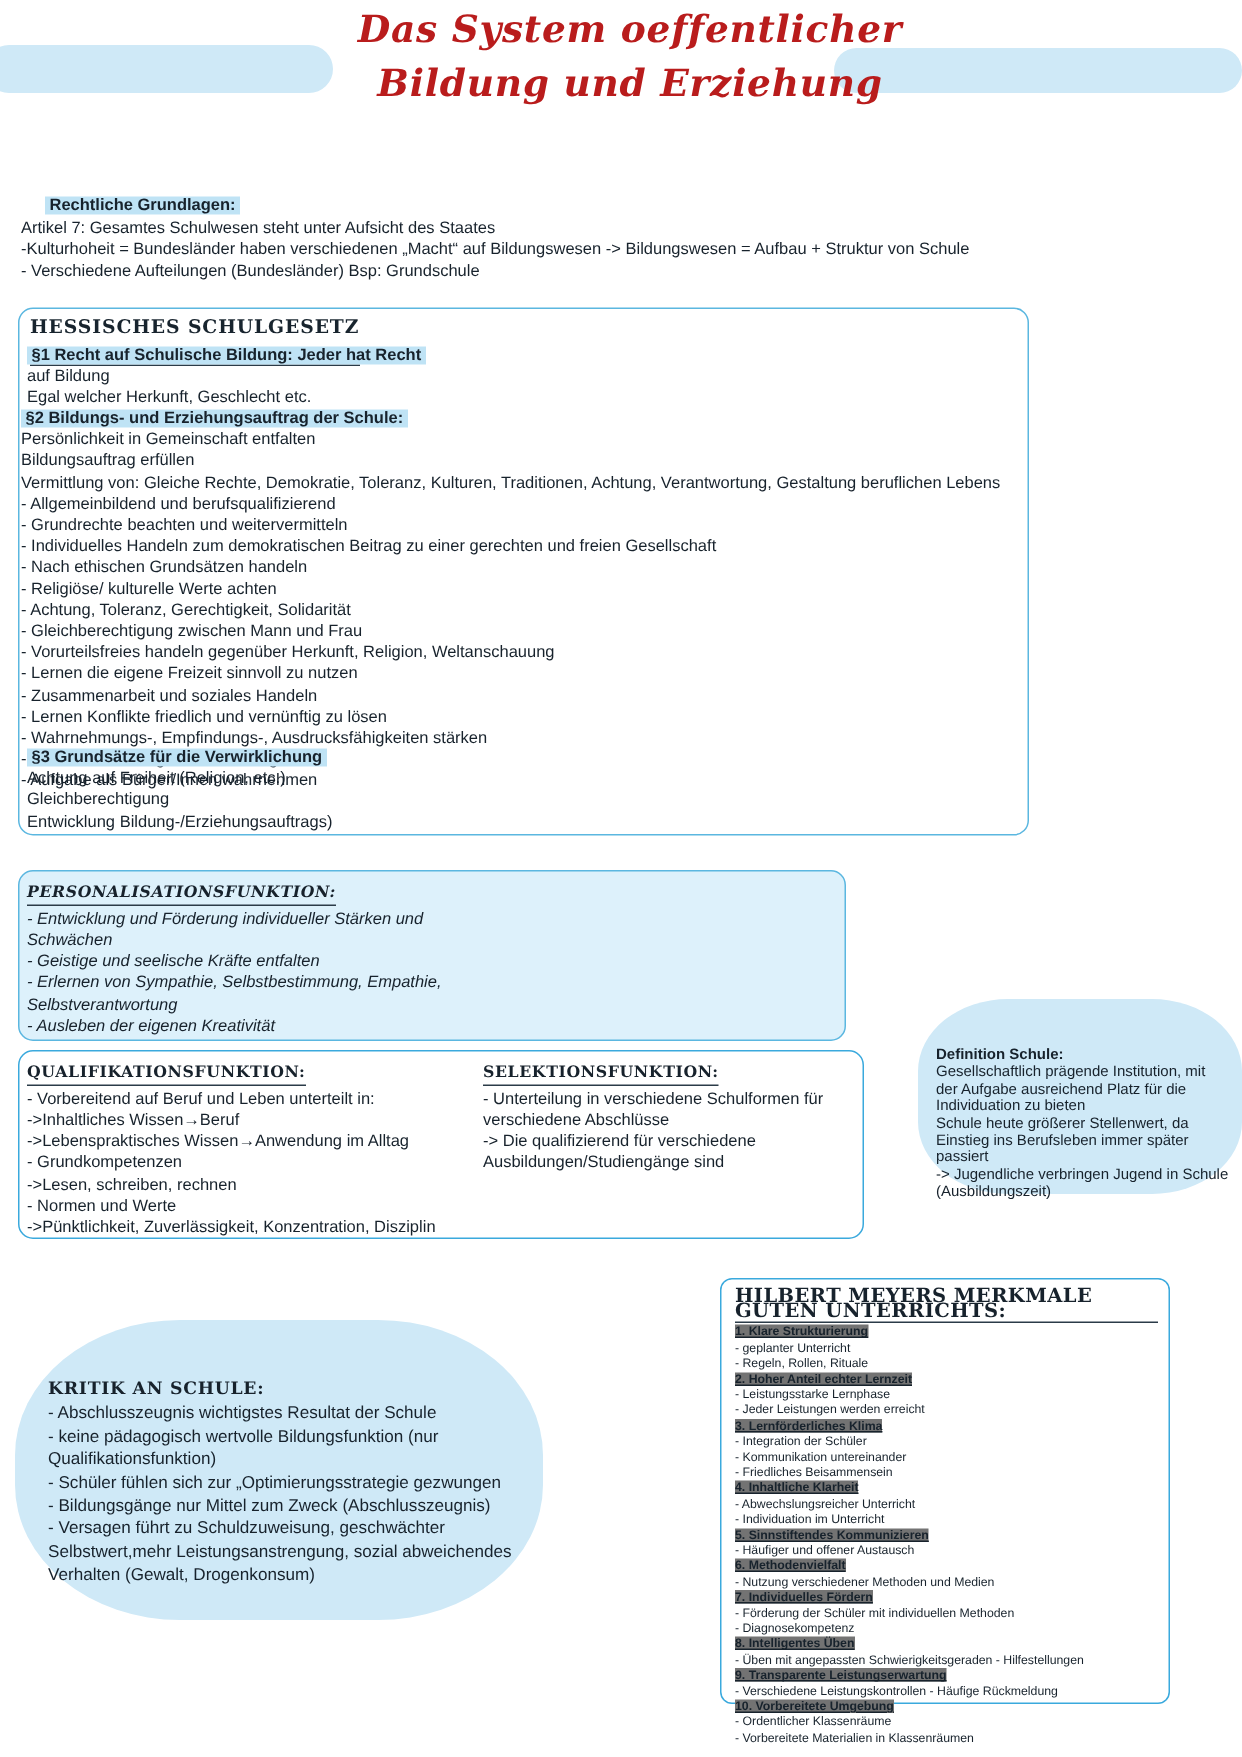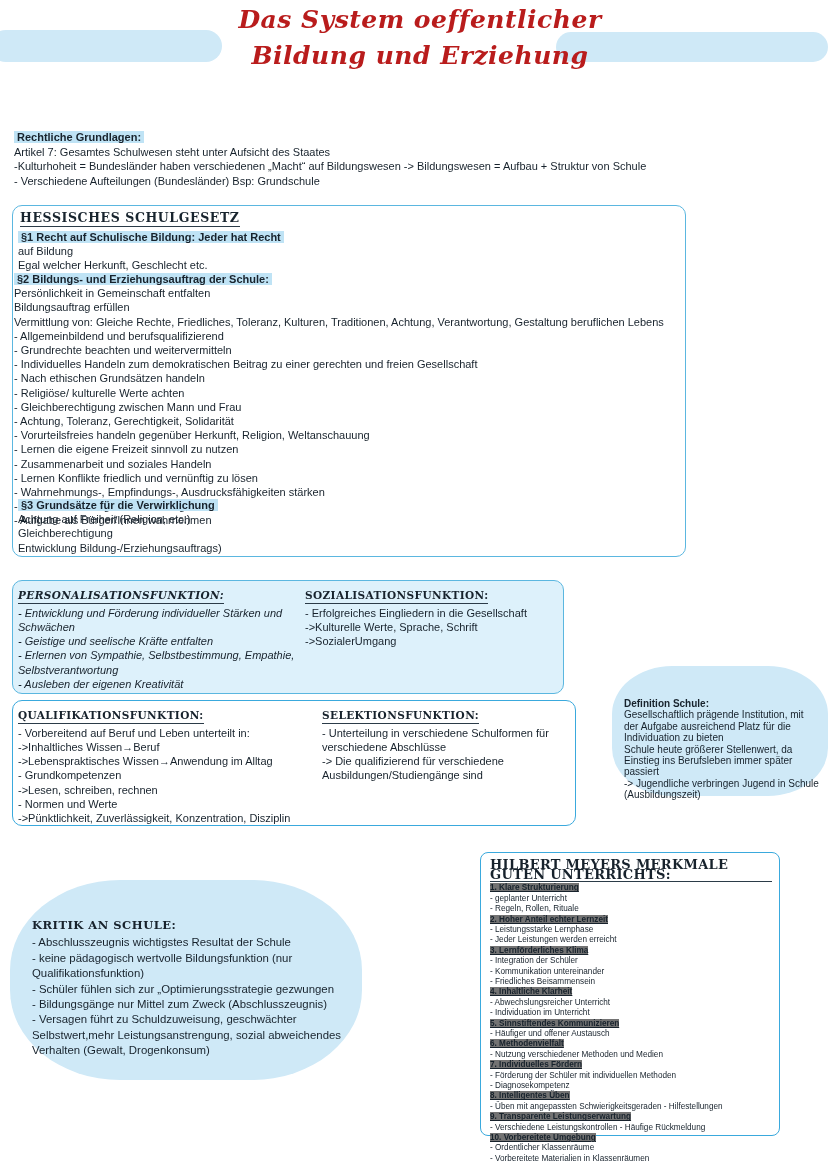--- a/index.html
+++ b/index.html
@@ -68,41 +68,41 @@
     font-size: 11px;
     line-height: 14.2px;
     color: #17222c;
   }
   .block p { margin: 0; }
 
   .legal {
     left: 14px; top: 130px;
     width: 700px;
   }
-  .legal .title-line { margin-bottom: 1px; }
+  .legal .title-line { margin-bottom: 1px; margin-left: 16px; }
 
   
   .hsg-box {
     position: absolute;
     left: 12px; top: 205px;
     width: 672px; height: 350px;
     border: 1.6px solid #5bb7e0;
     border-radius: 10px;
     background: #ffffff;
   }
   .hsg-heading {
     position: absolute;
     left: 20px; top: 210px;
     font-family: "DejaVu Serif", serif;
     font-weight: bold;
     font-size: 12.5px;
     letter-spacing: 0.6px;
     color: #18242e;
     border-bottom: 1.4px solid #2b3b48;
-    padding-bottom: 1px;
+    padding-bottom: 18px;
   }
   .par1 { left: 18px; top: 230px; width: 640px; }
   .par2 { left: 14px; top: 272px; width: 660px; }
   .par3 { left: 18px; top: 498px; width: 620px; }
 
   
   .func-box-1 {
     position: absolute;
     left: 12px; top: 580px;
     width: 550px; height: 112px;
@@ -234,28 +234,28 @@
     <p>auf Bildung</p>
     <p>Egal welcher Herkunft, Geschlecht etc.</p>
   </div>
 
   <div class="block par2">
     <p>
       <span class="hl">§2 Bildungs- und Erziehungsauftrag der Schule:</span>
     </p>
     <p>Persönlichkeit in Gemeinschaft entfalten</p>
     <p>Bildungsauftrag erfüllen</p>
-    <p>Vermittlung von: Gleiche Rechte, Friedliches, Toleranz, Kulturen, Traditionen, Achtung, Verantwortung, Gestaltung beruflichen Lebens</p>
+    <p>Vermittlung von: Gleiche Rechte, Demokratie, Toleranz, Kulturen, Traditionen, Achtung, Verantwortung, Gestaltung beruflichen Lebens</p>
     <p>- Allgemeinbildend und berufsqualifizierend</p>
     <p>- Grundrechte beachten und weitervermitteln</p>
     <p>- Individuelles Handeln zum demokratischen Beitrag zu einer gerechten und freien Gesellschaft</p>
     <p>- Nach ethischen Grundsätzen handeln</p>
     <p>- Religiöse/ kulturelle Werte achten</p>
+    <p>- Achtung, Toleranz, Gerechtigkeit, Solidarität</p>
     <p>- Gleichberechtigung zwischen Mann und Frau</p>
-    <p>- Achtung, Toleranz, Gerechtigkeit, Solidarität</p>
     <p>- Vorurteilsfreies handeln gegenüber Herkunft, Religion, Weltanschauung</p>
     <p>- Lernen die eigene Freizeit sinnvoll zu nutzen</p>
     <p>- Zusammenarbeit und soziales Handeln</p>
     <p>- Lernen Konflikte friedlich und vernünftig zu lösen</p>
     <p>- Wahrnehmungs-, Empfindungs-, Ausdrucksfähigkeiten stärken</p>
     <p>- Kreativität und Eigeninitiative zeigen</p>
     <p>- Aufgabe als Bürger/Innen wahrnehmen</p>
   </div>
 
   <div class="block par3">
@@ -267,26 +267,20 @@
     <p>Entwicklung Bildung-/Erziehungsauftrags)</p>
   </div>
 
   <div class="func-box-1"></div>
   <div class="block pers">
     <div class="sub-head">PERSONALISATIONSFUNKTION:</div>
     <p>- Entwicklung und Förderung individueller Stärken und Schwächen</p>
     <p>- Geistige und seelische Kräfte entfalten</p>
     <p>- Erlernen von Sympathie, Selbstbestimmung, Empathie, Selbstverantwortung</p>
     <p>- Ausleben der eigenen Kreativität</p>
-  </div>
-  <div class="block sozi">
-    <div class="sub-head">SOZIALISATIONSFUNKTION:</div>
-    <p>- Erfolgreiches Eingliedern in die Gesellschaft</p>
-    <p>-&gt;Kulturelle Werte, Sprache, Schrift</p>
-    <p>-&gt;SozialerUmgang</p>
   </div>
 
   <div class="func-box-2"></div>
   <div class="block qual">
     <div class="sub-head">QUALIFIKATIONSFUNKTION:</div>
     <p>- Vorbereitend auf Beruf und Leben unterteilt in:</p>
     <p>-&gt;Inhaltliches Wissen→Beruf</p>
     <p>-&gt;Lebenspraktisches Wissen→Anwendung im Alltag</p>
     <p>- Grundkompetenzen</p>
     <p>-&gt;Lesen, schreiben, rechnen</p>

